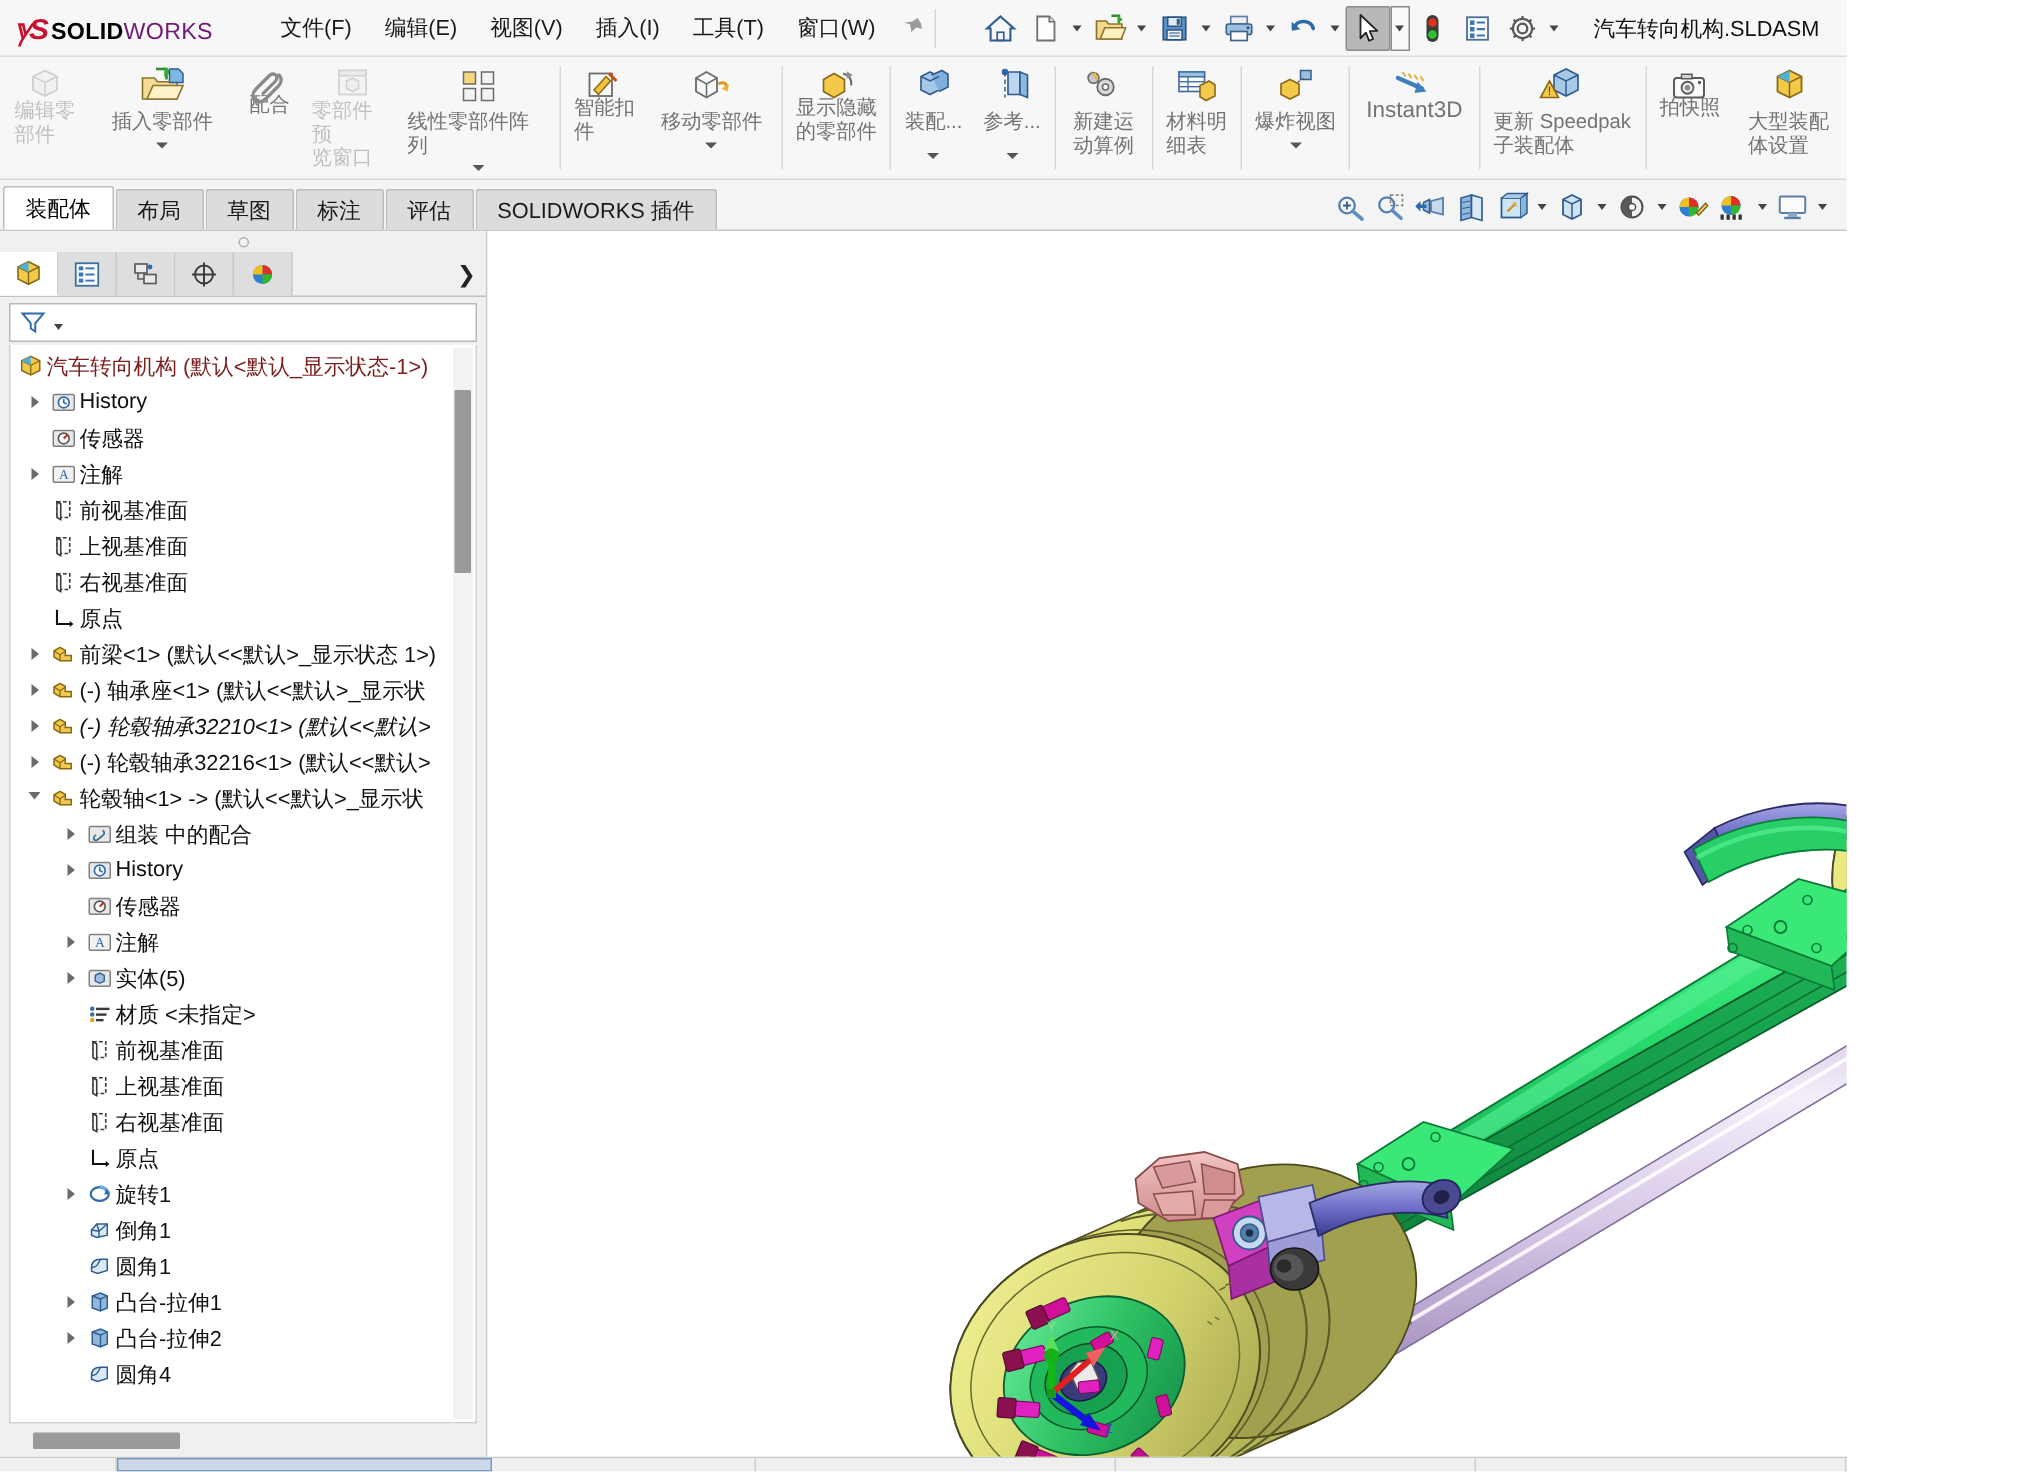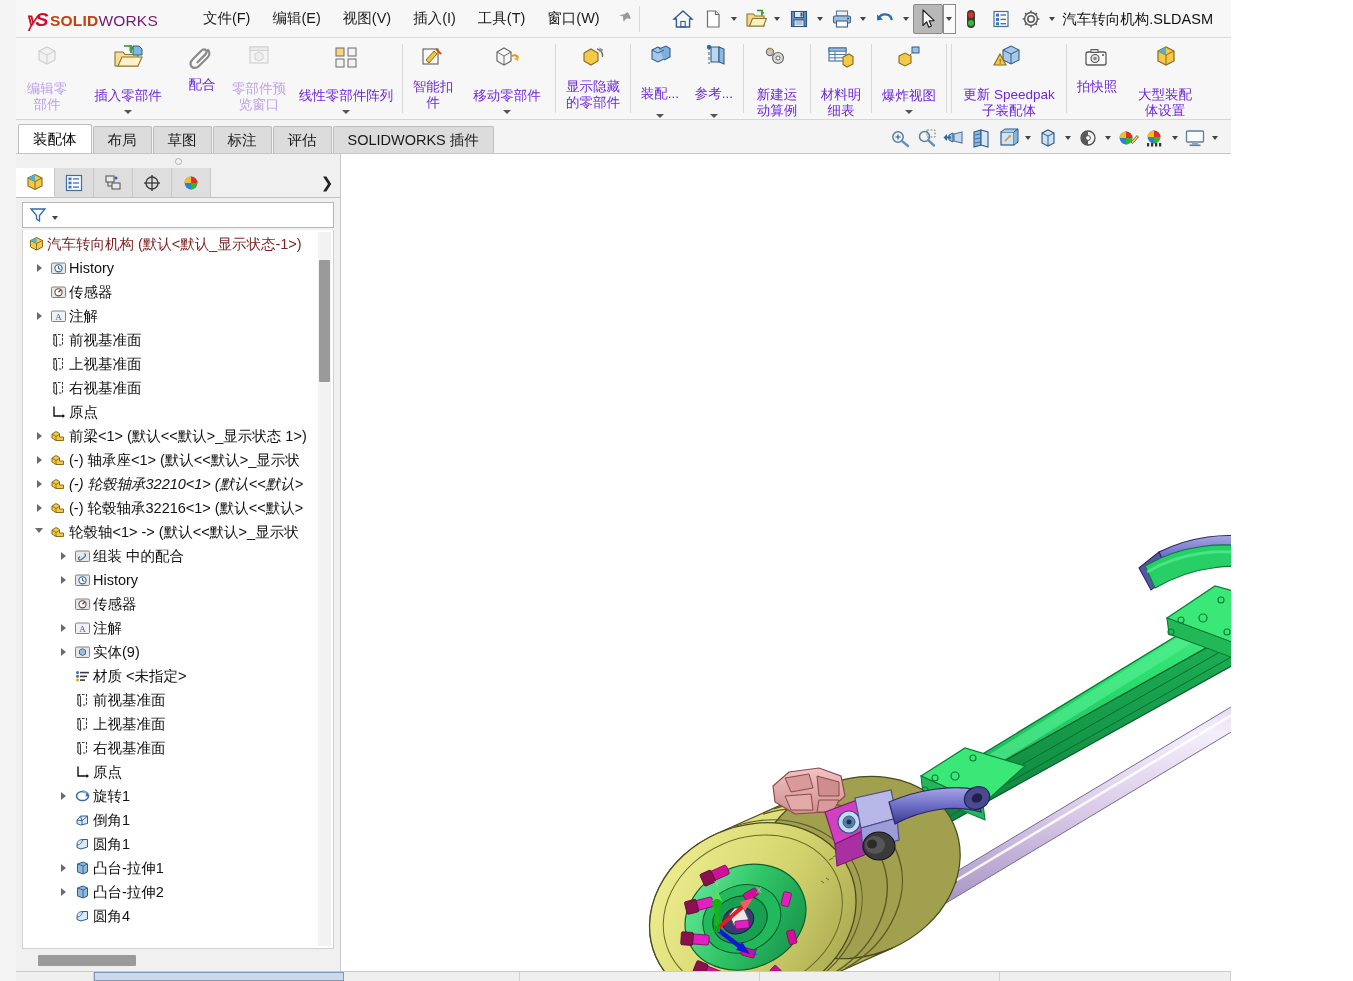--- a/index.html
+++ b/index.html
@@ -8,42 +8,41 @@
     width: 1353px; height: 981px;
     overflow: hidden;
     font-family: "Liberation Sans", sans-serif;
     background: #ffffff;
   }
   #app {
     width: 1231px; height: 981px;
     position: relative;
     display: flex; flex-direction: column;
     background: #f4f4f4;
-    padding-left: 16px;
   }
 
   
   .menubar {
     height: 38px; min-height: 38px;
     background: #f7f7f7;
     border-bottom: 1px solid #dcdcdc;
     display: flex; align-items: center;
     position: relative;
   }
   .logo {
     display: flex; align-items: baseline;
     padding-left: 10px; padding-right: 12px;
     white-space: nowrap;
   }
   .logo .ds {
     color: #c8102e; font-weight: bold; font-size: 19px;
     font-style: italic; letter-spacing: -1px;
     transform: scaleX(1.05);
   }
-  .logo .solid { color: #c2410c; font-weight: bold; font-size: 15.5px; letter-spacing: .2px; margin-left: 3px;}
+  .logo .solid { color: #000000; font-weight: bold; font-size: 15.5px; letter-spacing: .2px; margin-left: 3px;}
   .logo .works { color: #701a75; font-weight: normal; font-size: 15.5px; letter-spacing: .2px;}
   .menu-items { display: flex; align-items: center; gap: 0px; margin-left: 22px;}
   .menu-item {
     font-size: 14.5px; color: #1a1a1a; padding: 4px 11px;
     cursor: default; white-space: nowrap;
   }
   .pin-icon { margin-left: 6px; color: #8c8c8c; font-size: 16px; line-height: 1; }
   .menu-sep { width: 1px; height: 26px; background: #d8d8d8; margin: 0 6px; }
 
   .qat { display: flex; align-items: center; margin-left: 22px; gap: 0px; }
@@ -78,22 +77,22 @@
   .rb-btn {
     width: auto; min-width: 46px;
     padding: 3px 4px 0 4px;
     display: flex; flex-direction: column; align-items: center;
     cursor: default; border: 1px solid transparent;
     position: relative;
   }
   .rb-btn.disabled { opacity: .42; }
   .rb-ico { height: 30px; display: flex; align-items: center; justify-content: center; }
   .rb-lbl {
-    font-size: 13.5px; color: #6d28d9; text-align: center;
-    line-height: 15.5px; white-space: pre-line; margin-top: 16px;
+    font-size: 13.5px; color: #737373; 
+    line-height: 15.5px; white-space: pre-line; margin-top: 1px;
   }
   .rb-arrow { margin-top: 1px; width:0;height:0;
     border-left:4px solid transparent;border-right:4px solid transparent;border-top:4.5px solid #555;}
 
   
   .tabbar {
     height: 34px; min-height: 34px;
     background: #f4f4f4;
     display: flex; align-items: flex-end;
     border-bottom: 1px solid #c6c6c6;
@@ -518,20 +517,35 @@
             <rect x="19" y="3" width="7" height="6" fill="#9dc0df" stroke="#2f5d8e" stroke-width="1"></rect>
             <line x1="17" y1="11" x2="21" y2="8" stroke="#6b6b6b" stroke-width="1" stroke-dasharray="2 2"></line>
           </svg>
       </div>
       <div class="rb-lbl">爆炸视图</div>
       <div class="rb-arrow" style="margin-top:6px;"></div>
     </div>
 
     <div class="rb-divider"></div>
 
+    <div class="rb-btn" style="width:84px;padding-top:26px;">
+      <div class="rb-ico" style="position:absolute;top:3px;">
+        <svg width="34" height="24" viewBox="0 0 34 24">
+            <path d="M6 7 L22 14" stroke="#3f7fbf" stroke-width="3" stroke-linecap="round"></path>
+            <path d="M19 9.5 L25 16 L17 17 Z" fill="#3f7fbf"></path>
+            <g stroke="#e0b038" stroke-width="1.4">
+              <line x1="9" y1="3" x2="11" y2="6"></line>
+              <line x1="13" y1="4" x2="15" y2="7"></line>
+              <line x1="17" y1="5" x2="19" y2="8"></line>
+              <line x1="21" y1="6" x2="23" y2="9"></line>
+            </g>
+          </svg>
+      </div>
+      <div class="rb-lbl" style="font-size:15px;">Instant3D</div>
+    </div>
 
     <div class="rb-divider"></div>
 
     <div class="rb-btn" style="width:110px;">
       <div class="rb-ico">
         <svg width="32" height="26" viewBox="0 0 32 26">
             <path d="M10 6 L18 2 L26 6 L26 16 L18 20 L10 16 Z" fill="#a8c8e8" stroke="#2f5d8e" stroke-width="1.1"></path>
             <path d="M10 6 L18 10 L26 6" fill="none" stroke="#2f5d8e" stroke-width="1"></path>
             <path d="M18 10 L18 20" fill="none" stroke="#2f5d8e" stroke-width="1"></path>
             <path d="M7 10 L13 21 L1 21 Z" fill="#f3c94a" stroke="#8a6a18" stroke-width="1.1"></path>
@@ -959,21 +973,21 @@
         <div class="tree-row" style="padding-left:32px;">
           <span class="tw">
               <span class="tri"></span>
             </span>
           <span class="ti">
             <svg width="17" height="16" viewBox="0 0 17 16">
                 <rect x="1.5" y="3" width="14" height="10.5" rx="1.2" fill="#e8e8e8" stroke="#808080" stroke-width="1"></rect>
                 <path d="M5.5 6.2 L8.5 4.7 L11.5 6.2 L11.5 10 L8.5 11.5 L5.5 10 Z" fill="#9dc0df" stroke="#2f5d8e" stroke-width=".9"></path>
               </svg>
           </span>
-          <span class="tlabel">实体(9)</span>
+          <span class="tlabel">实体(5)</span>
         </div>
         <div class="tree-row" style="padding-left:32px;">
           <span class="tw"></span>
           <span class="ti">
             <svg width="17" height="16" viewBox="0 0 17 16">
                 <g>
                   <circle cx="3.5" cy="4.5" r="1.5" fill="#3a6f9f"></circle>
                   <rect x="6" y="3.8" width="9" height="1.6" fill="#3a3a3a"></rect>
                   <circle cx="3.5" cy="8.3" r="1.5" fill="#3a6f9f"></circle>
                   <rect x="6" y="7.6" width="7" height="1.6" fill="#3a3a3a"></rect>

